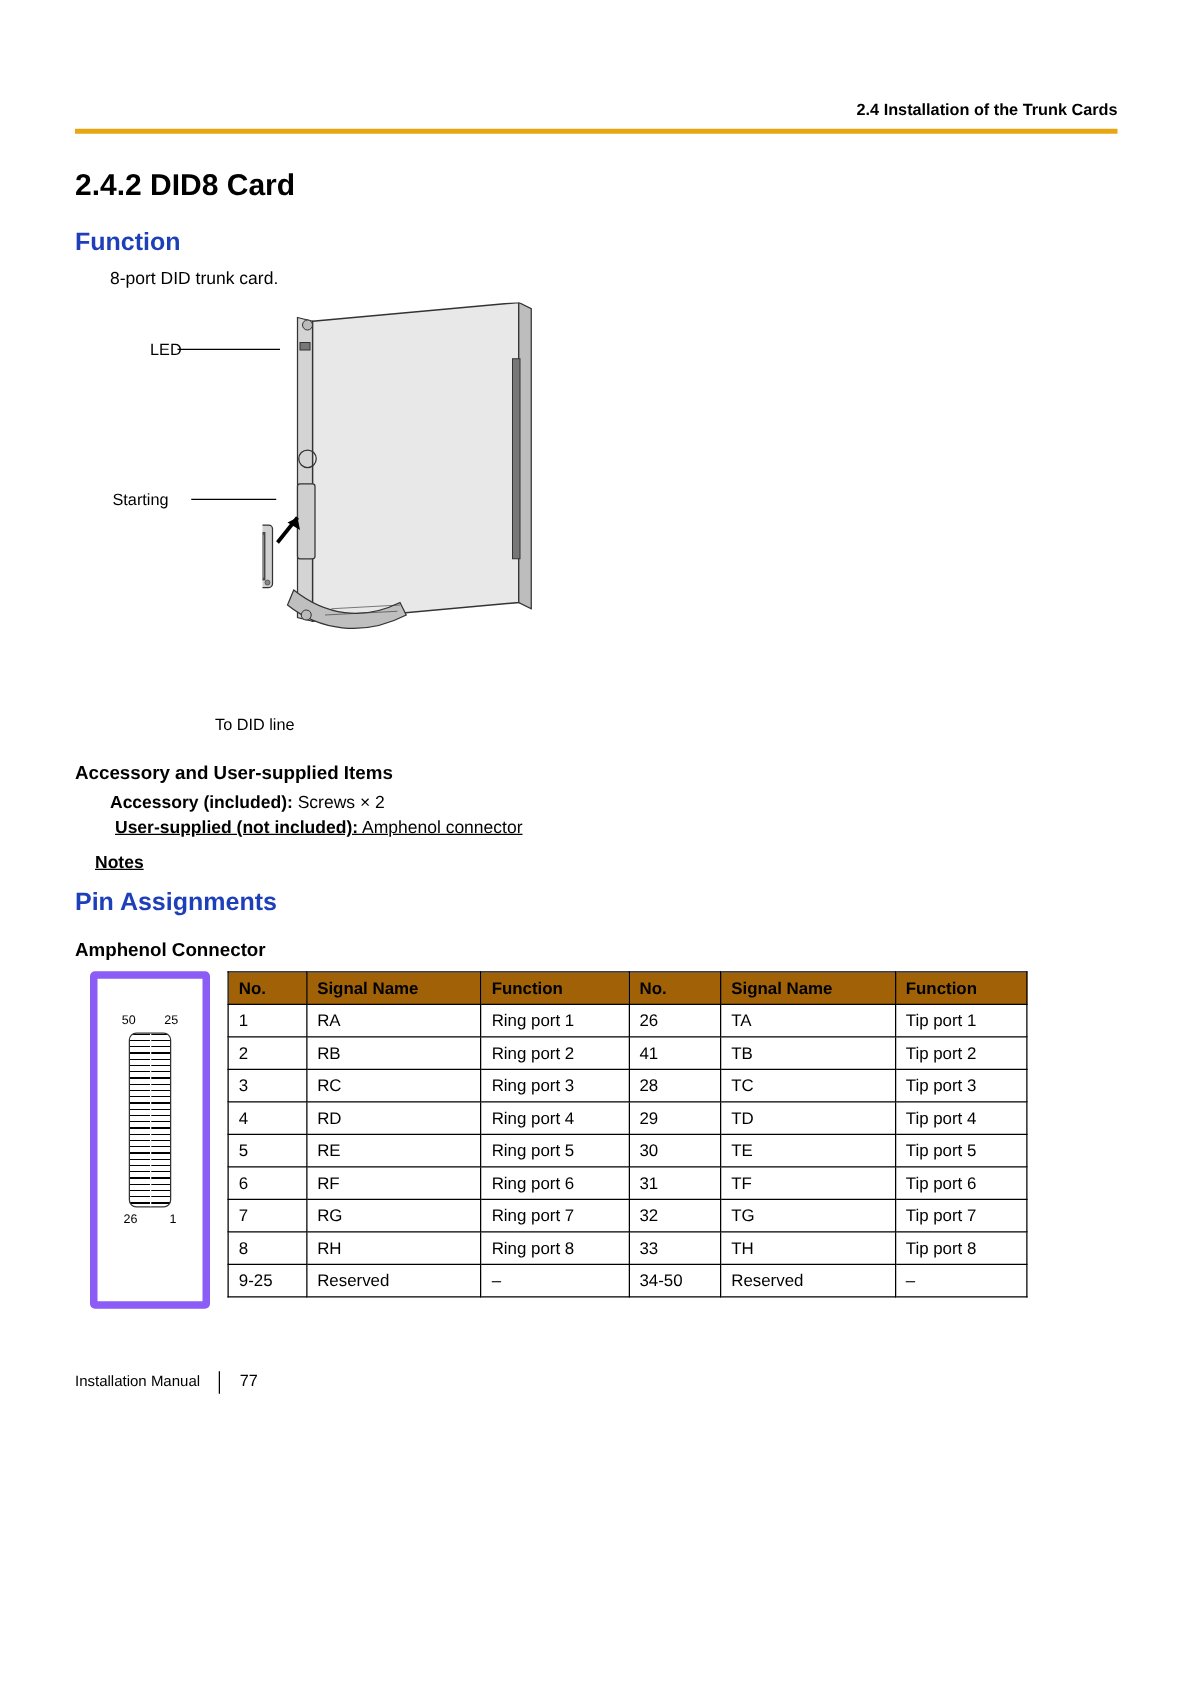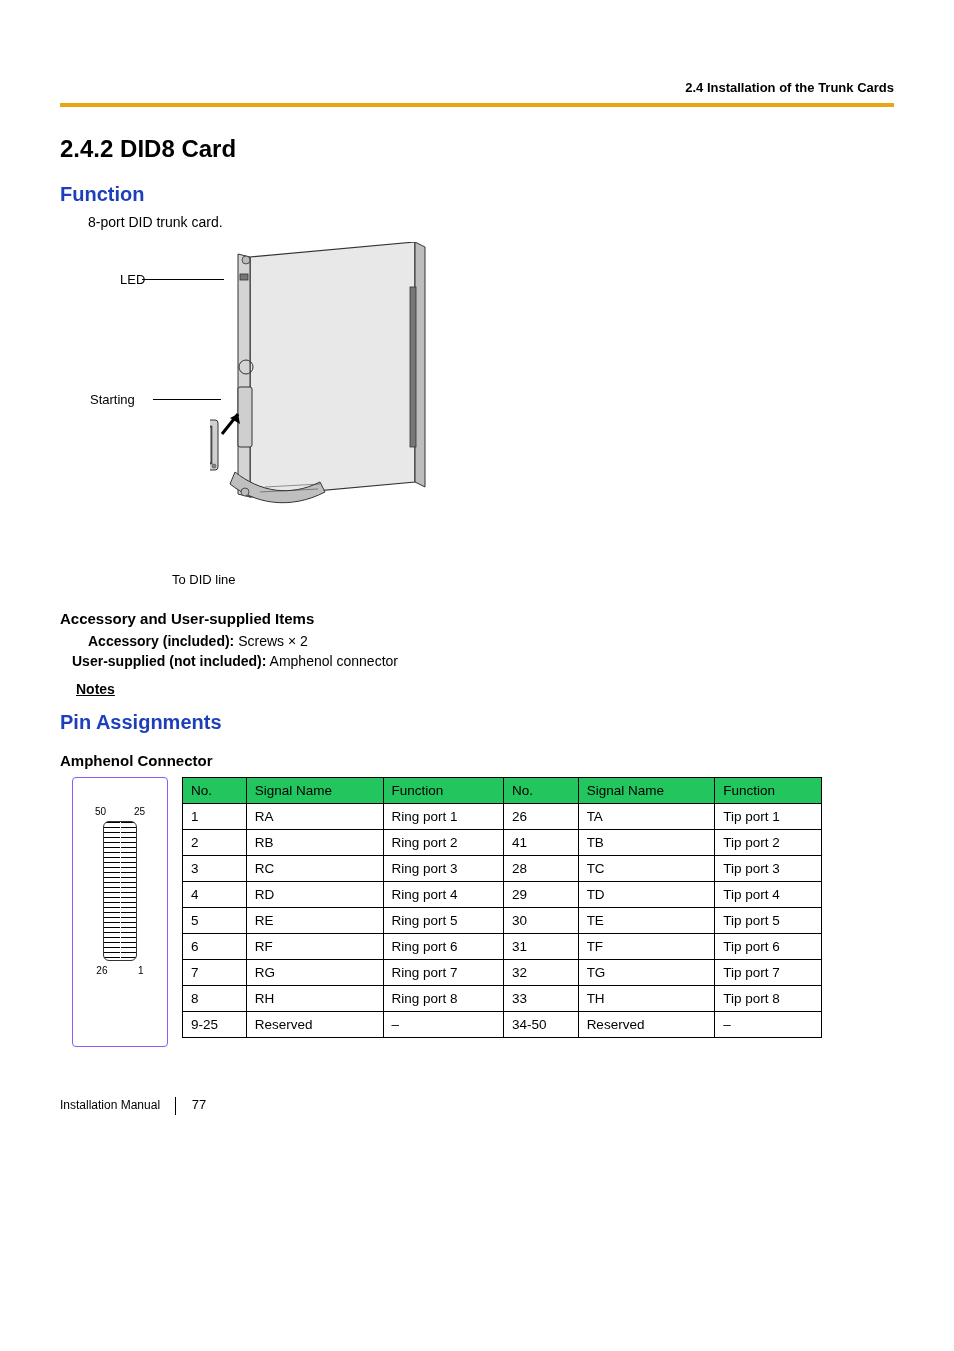--- a/index.html
+++ b/index.html
@@ -85,21 +85,21 @@
     line-height: 1.35;
   }
   .table-block {
     display: flex;
     align-items: flex-start;
     gap: 14px;
     margin-top: 8px;
   }
   .connector-diagram {
     width: 96px;
-    border: 1px solid #8b5cf6;
+    border: 6px solid #8b5cf6;
     border-radius: 4px;
     padding: 28px 8px 8px 8px;
     font-size: 10px;
     text-align: center;
     height: 270px;
     position: relative;
   }
   .connector-diagram .top-nums {
     display: flex;
     justify-content: space-around;
@@ -137,22 +137,22 @@
     font-size: 13.5px;
     width: 640px;
   }
   table.pin-table th, table.pin-table td {
     border: 1px solid #000;
     padding: 5px 8px;
     text-align: left;
     vertical-align: top;
   }
   table.pin-table th {
-    font-weight: normal;
-    background: #22c55e;
+    font-weight: bold;
+    background: #a16207;
   }
   .footer {
     margin-top: 50px;
     text-align: left;
     font-size: 12px;
   }
   .footer .divider {
     display: inline-block;
     width: 1px;
     height: 18px;
@@ -229,21 +229,21 @@
       </g>
     </svg>
 
     <span class="diag-label" style="top:330px; left:82px;">To DID line</span>
   </div>
 
   <div class="sub-heading indent">Accessory and User-supplied Items</div>
   <div class="simple-text" style="margin-left:28px; margin-bottom:2px;">
     <span class="bold-run">Accessory (included):</span><span> Screws × 2</span>
   </div>
-  <div class="simple-text" style="margin-left:12px;">
+  <div class="simple-text" style="margin-left:32px;text-decoration:underline;">
     <span class="bold-run">User-supplied (not included):</span><span> Amphenol connector</span>
   </div>
 
   <div class="notes-title">Notes</div>
 
   <h2 class="blue-heading indent">Pin Assignments</h2>
   <div class="sub-heading indent">Amphenol Connector</div>
 
   <div class="table-block indent">
     <div class="connector-diagram">

